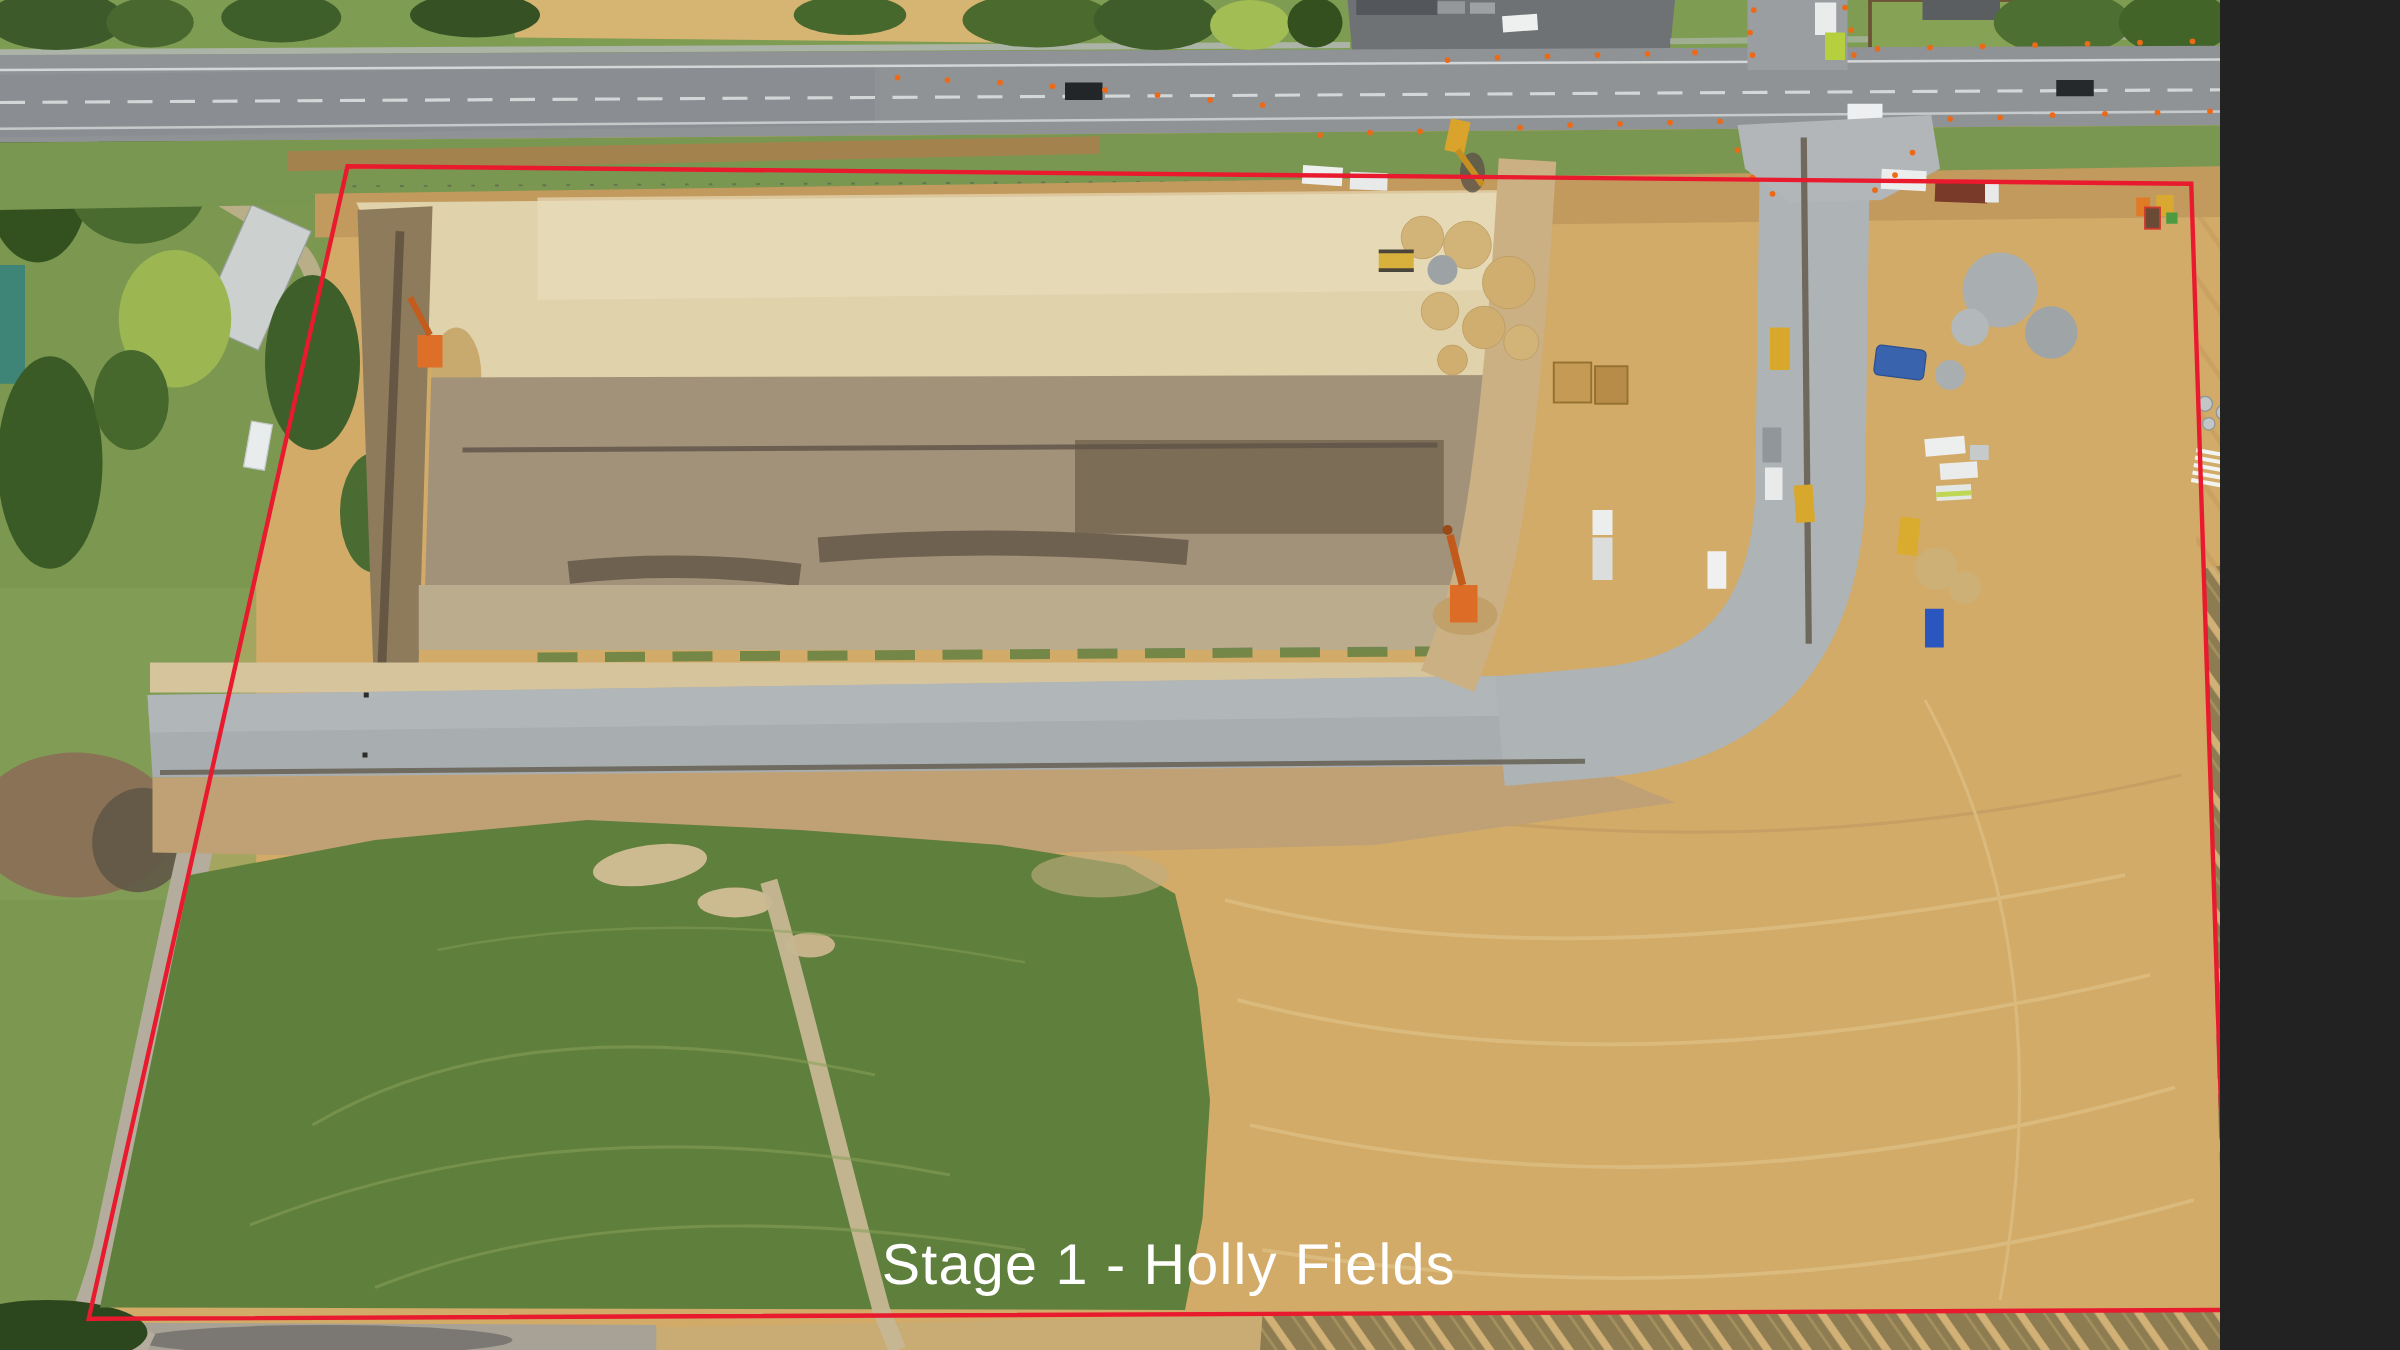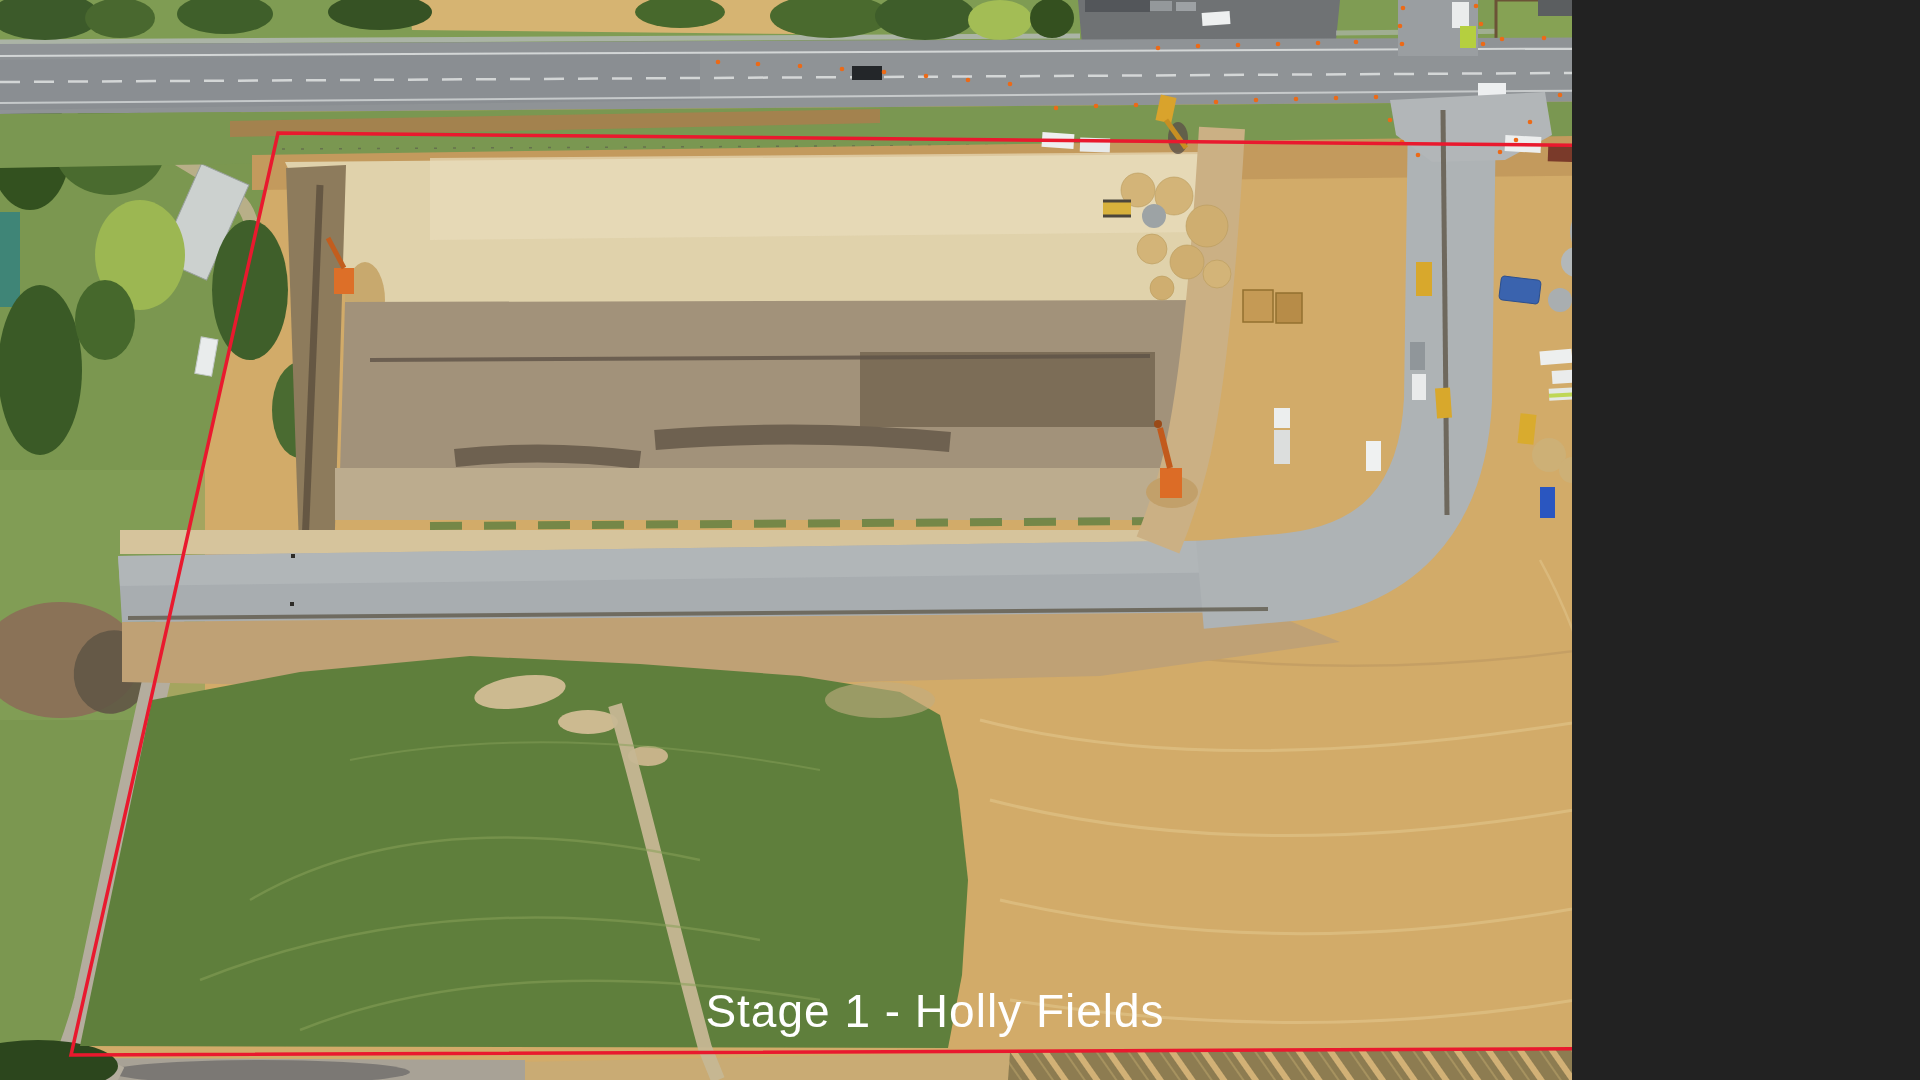--- a/index.html
+++ b/index.html
@@ -1,16 +1,16 @@
 <!DOCTYPE html>
 <html><head>
 <meta charset="utf-8">
 <style>
   html,body{margin:0;padding:0;background:#222;}
-  .stage{position:relative;width:1572px;height:1080px;overflow:hidden;
+  .stage{position:relative;width:1776px;height:1080px;overflow:hidden;
          font-family:"Liberation Sans", sans-serif;}
   .stage svg{position:absolute;left:0;top:0;display:block;}
   .caption{position:absolute;left:935px;top:984px;transform:translateX(-50%);
            color:#ffffff;font-size:46px;font-weight:400;letter-spacing:1px;
            white-space:nowrap;font-family:"Liberation Sans", sans-serif;}
 </style>
 </head>
 <body>
 
 <div class="stage">

